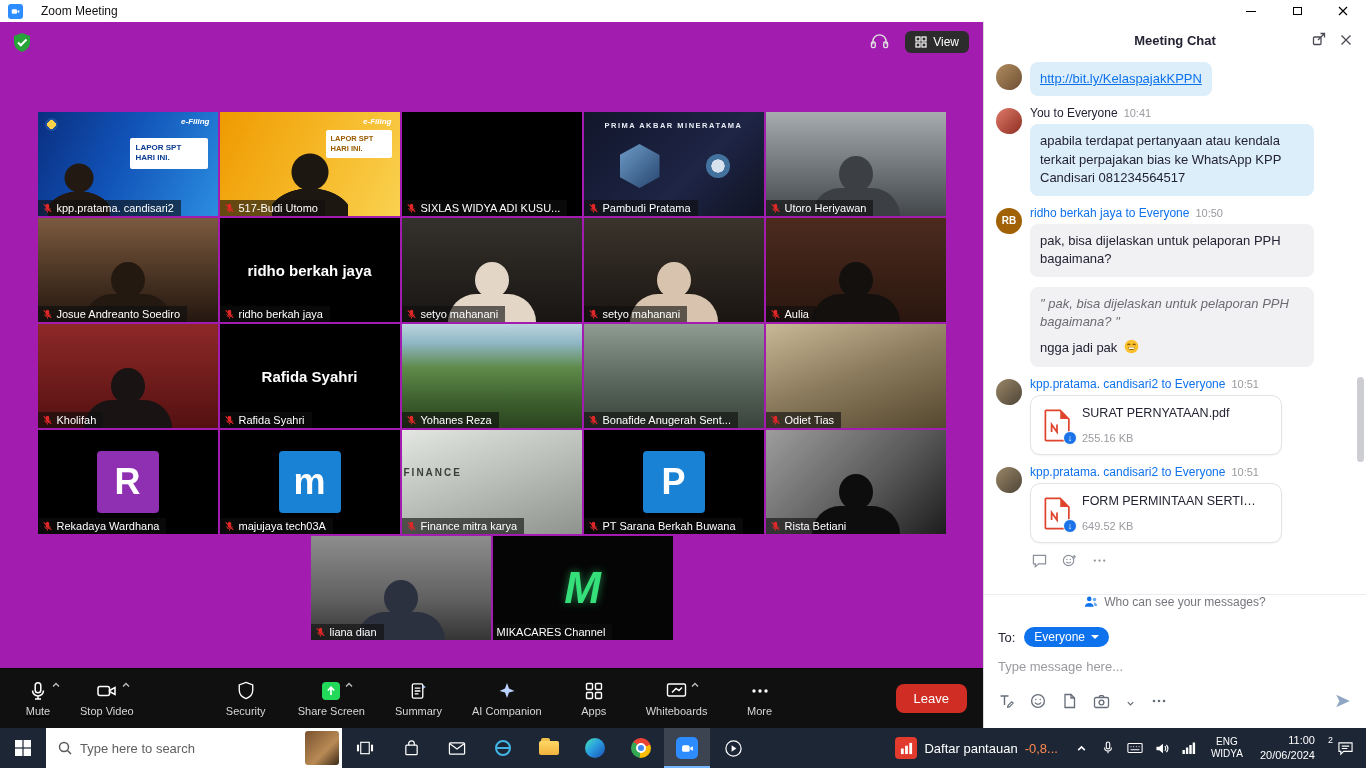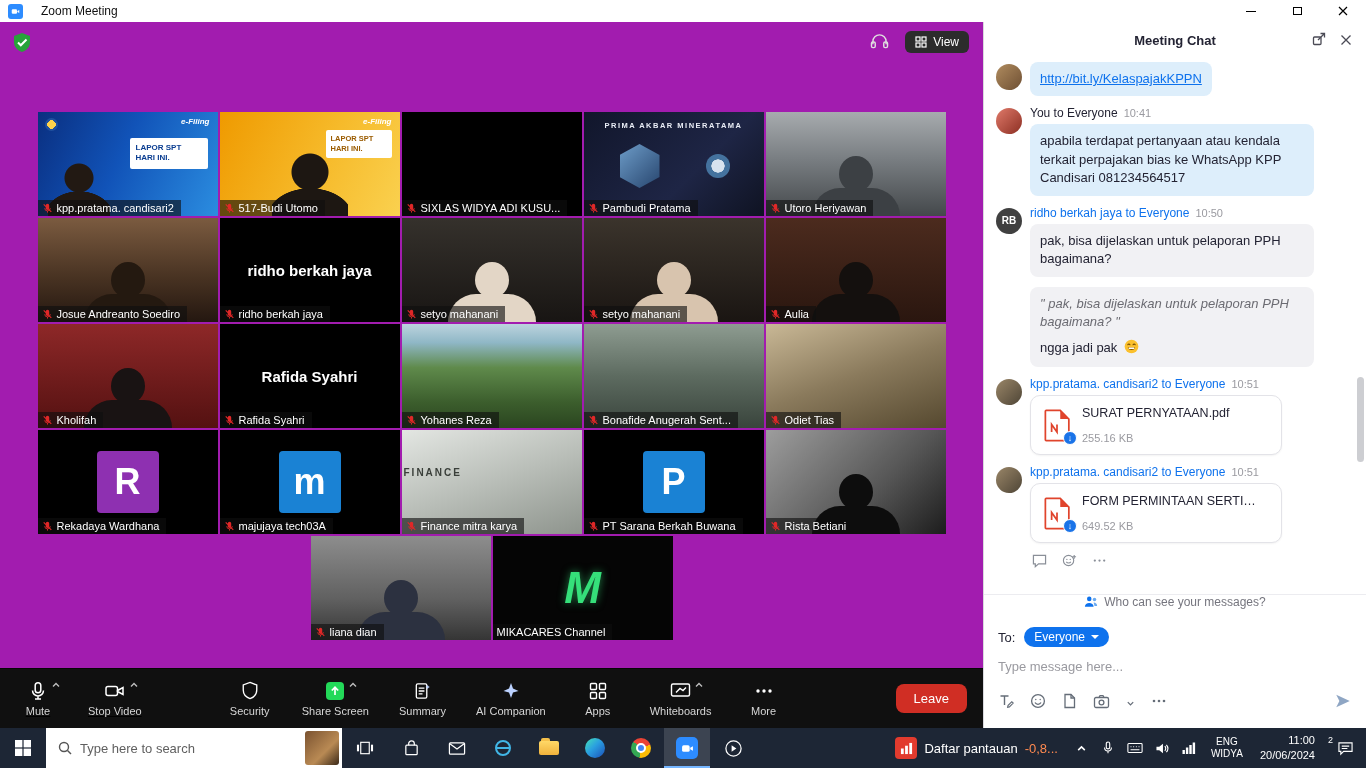--- a/index.html
+++ b/index.html
@@ -64,42 +64,42 @@
   .s-photo-yohanes .tile-bg { background:linear-gradient(180deg,#bcd3de 0%,#8fb7c6 18%,#5f8a4b 42%,#3c5e2d 75%,#2a451f); }
   .s-photo-bonafide .tile-bg { background:linear-gradient(180deg,#8e9c91,#5d6b60 50%,#39443c); }
   .s-photo-odiet .tile-bg { background:linear-gradient(160deg,#c9b896,#8a7a5c 50%,#55482f); }
   .s-photo-calc .tile-bg { background:linear-gradient(160deg,#e3e6e2,#b9beb8 50%,#8e948d); }
   .s-photo-calc .tile-extra { position:absolute; left:2px; right:0; top:36%; color:#3a3f3a; font-size:10px; font-weight:bold; letter-spacing:2px; }
   .s-logo-mika .tile-bg { background:#050505; }
   .s-logo-mika .tile-avatar { background:transparent !important; color:#35e07a; font-size:44px; font-style:italic; text-shadow:0 0 8px rgba(53,224,122,.55); }
 
   
   .zoom-toolbar { position:absolute; bottom:0; left:0; right:0; height:60px; background:#101010; border-top:1px solid #060606; display:flex; align-items:center; padding:0 16px; }
-  .tb-group-left { display:flex; gap:28px;text-decoration:underline; }
+  .tb-group-left { display:flex; gap:20px;text-decoration:underline; }
   .tb-group-center { display:flex; gap:30px; margin:0 auto; }
   .tb-btn { position:relative; display:flex; flex-direction:column; align-items:center; gap:3px; min-width:44px; }
   .tb-ic { position:relative; height:22px; display:flex; align-items:center; justify-content:center; }
   .tb-ic .chev { position:absolute; right:-13px; top:0; }
   .tb-label { font-size:11px; color:#d6d6d6; white-space:nowrap; }
   .leave-btn { margin-left:24px; background:#D02E24; color:#fff; border:none; font-family:inherit; font-size:13px; padding:7px 18px; border-radius:8px; }
 
   
   .chat { position:absolute; top:22px; right:0; width:383px; bottom:40px; background:#fff; border-left:1px solid #d9d9de; z-index:10; }
   .chat-header { height:36px; display:flex; align-items:center; justify-content:center; position:relative; }
   .chat-title { font-weight:bold; font-size:13px; color:#232333; }
   .chat-popout { position:absolute; right:40px; top:10px; }
   .chat-close { position:absolute; right:14px; top:10px; }
   .chat-messages { position:absolute; top:36px; left:0; right:0; bottom:135px; overflow:hidden; padding:4px 10px 0 12px; }
   .msg { display:flex; gap:8px; margin-bottom:10px; }
   .msg-avatar { width:26px; height:26px; border-radius:50%; flex:none; display:flex; align-items:center; justify-content:center; margin-top:2px; font-size:10px; font-weight:bold; color:#fff; }
   .av-spacer { visibility:hidden; }
   .av-photo-1 { background:linear-gradient(135deg,#b08c5f,#6e4f33); }
   .av-photo-2 { background:linear-gradient(135deg,#e07a6a,#8c2f23); }
   .av-photo-3 { background:linear-gradient(135deg,#9a8668,#4e4536); }
-  .av-initials { background:#404040; }
+  .av-initials { background:#a16207; }
   .msg-body { flex:1; min-width:0; }
   .msg-header { margin-bottom:4px; font-size:12px; }
   .msg-sender.self { color:#232333; }
   .msg-sender.other { color:#0E72ED; }
   .msg-time { color:#9a9aa0; margin-left:6px; font-size:11px; }
   .msg-bubble { padding:8px 10px; border-radius:8px; font-size:13px; color:#232333; line-height:1.42; width:fit-content; max-width:284px; }
   .msg-bubble.blue { background:#DDEEFB; }
   .msg-bubble.gray { background:#F1F1F4; }
   .msg-link { color:#0E72ED; text-decoration:underline; cursor:pointer; }
   .msg-quote { font-style:italic; color:#6b6b72; margin-bottom:7px; }

